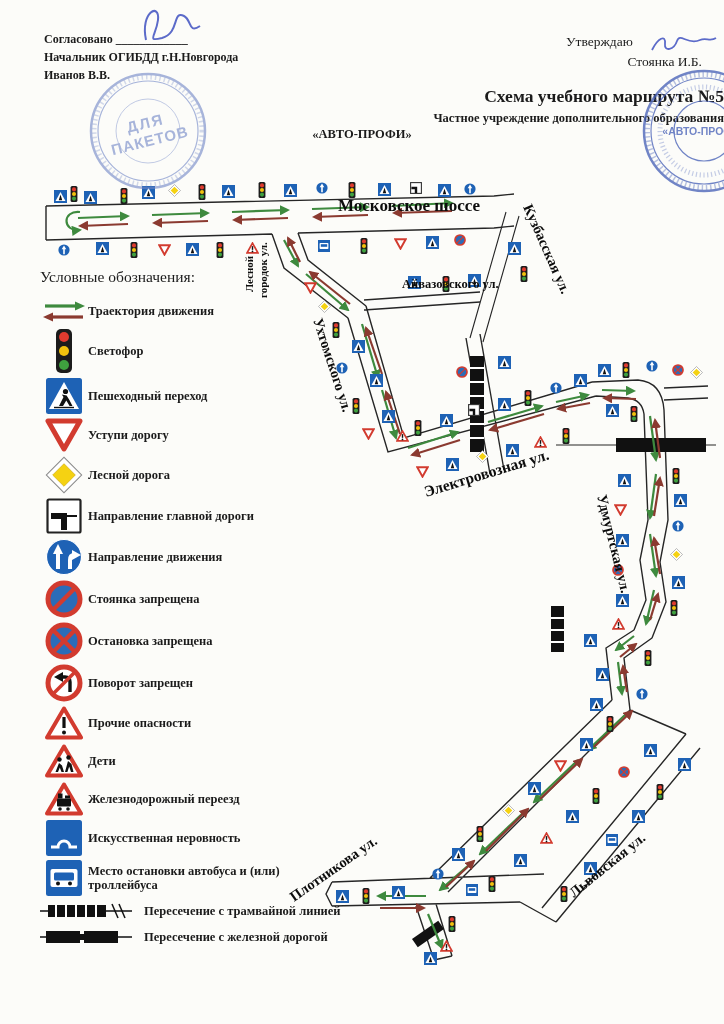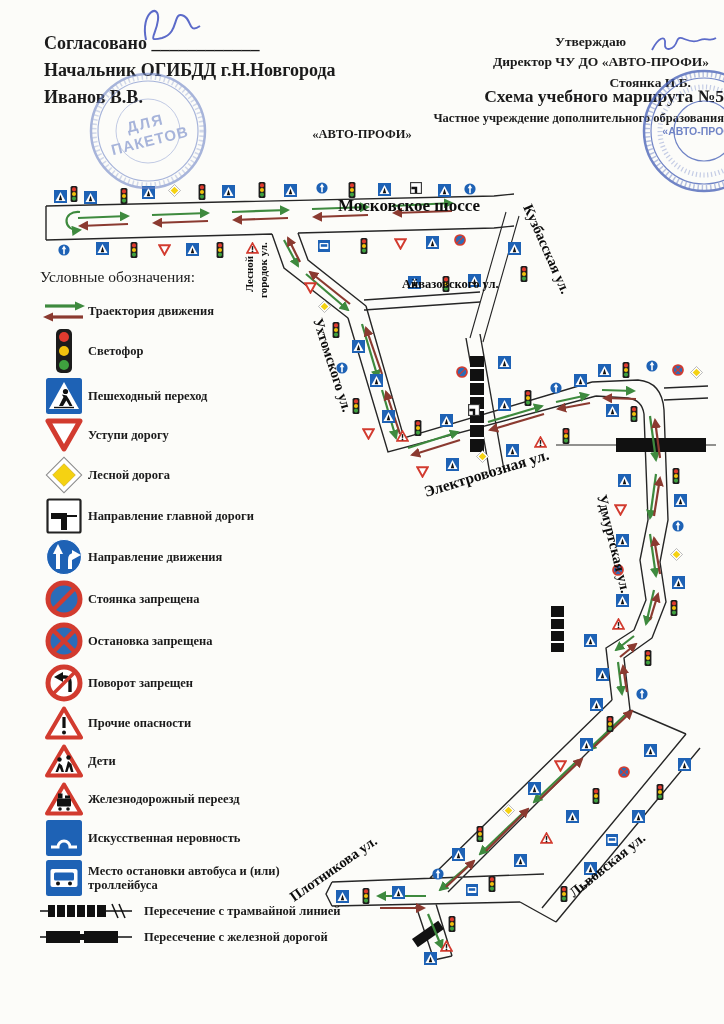--- a/index.html
+++ b/index.html
@@ -1,21 +1,21 @@
 <!DOCTYPE html>
 <html lang="ru"><head>
 <meta charset="utf-8">
 <style>
   *{margin:0;padding:0;box-sizing:border-box}
   html,body{background:#ffffff}
   .page{position:relative;width:724px;height:1024px;margin:0 auto;background:#fcfcf9;overflow:hidden;
         font-family:"Liberation Serif",serif;color:#1b1b1b}
   
-  .hdr-left{position:absolute;left:44px;top:30px;z-index:3;font-weight:bold;font-size:18px;line-height:1.5}
-  .hdr-right{position:absolute;right:15px;top:32px;z-index:3;width:242px;font-weight:bold;font-size:13.5px;line-height:1.5}
+  .hdr-left{position:absolute;left:44px;top:30px;z-index:3;font-weight:bold;font-size:12px;line-height:1.5}
+  .hdr-right{position:absolute;right:4px;top:32px;z-index:3;width:242px;font-weight:normal;font-size:13.5px;line-height:1.5}
   .hr1{padding-left:88px}
   .hr2{text-align:right}
   .hr3{text-align:right;padding-right:18px}
   .title{position:absolute;left:0;right:0;top:86px;z-index:3;text-align:right;font-size:17.5px;font-weight:bold}
   .sub1{position:absolute;left:0;right:0;top:111px;z-index:3;text-align:right;font-size:12.5px;font-weight:bold}
   .sub2{position:absolute;left:0;right:0;top:127px;z-index:3;text-align:center;font-size:12.5px;font-weight:bold}
   
   .legend{position:absolute;left:40px;top:268px;width:302px;z-index:4}
   .lg-head{font-size:15.5px;font-weight:normal;margin-bottom:12px}
   .lg-item{display:flex;align-items:center;margin-bottom:4px}
@@ -321,21 +321,20 @@
     </g>
   </svg>
 
   <div class="hdr-left">
     <div>Согласовано ____________</div>
     <div>Начальник ОГИБДД г.Н.Новгорода</div>
     <div>Иванов В.В.</div>
   </div>
   <div class="hdr-right">
     <div class="hr1">Утверждаю</div>
-    <div class="hr2">Директор ЧУ ДО «АВТО-ПРОФИ»</div>
     <div class="hr3">Стоянка И.Б.</div>
   </div>
   <div class="title">Схема учебного маршрута №5</div>
   <div class="sub1">Частное учреждение дополнительного образования</div>
   <div class="sub2">«АВТО-ПРОФИ»</div>
 
   <div class="legend">
     <div class="lg-head">Условные обозначения:</div>
 
     <div class="lg-item">

